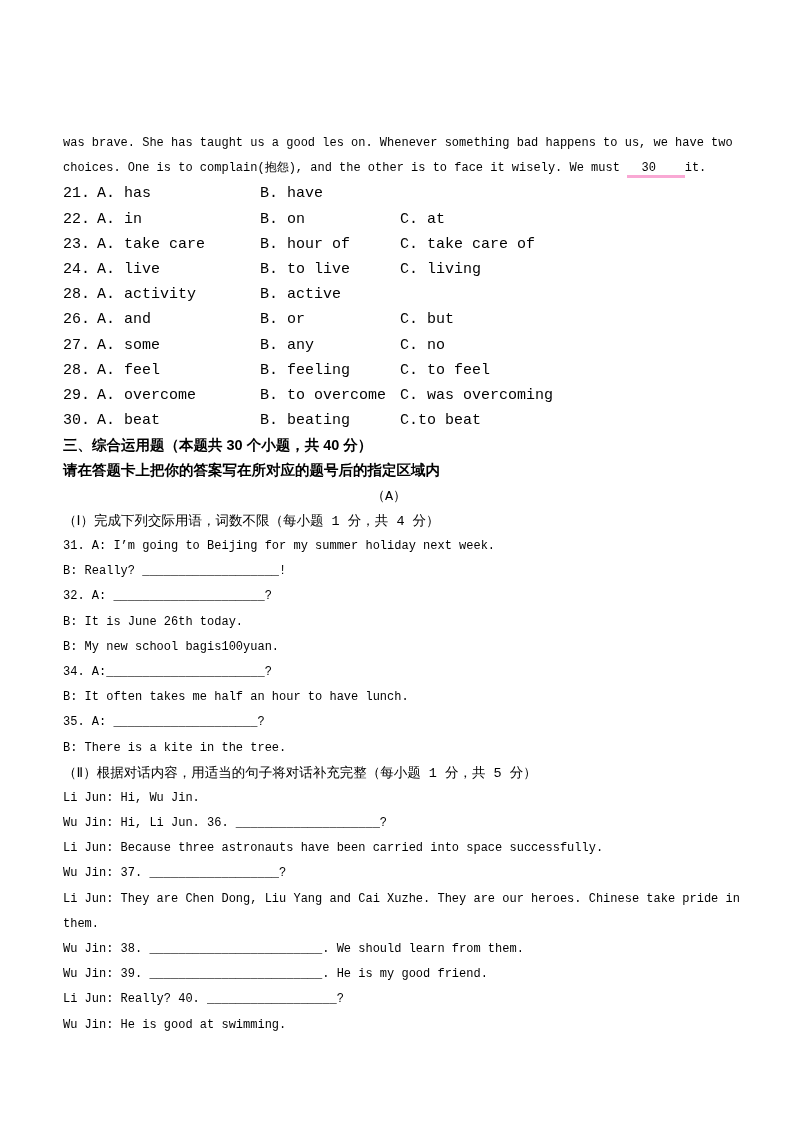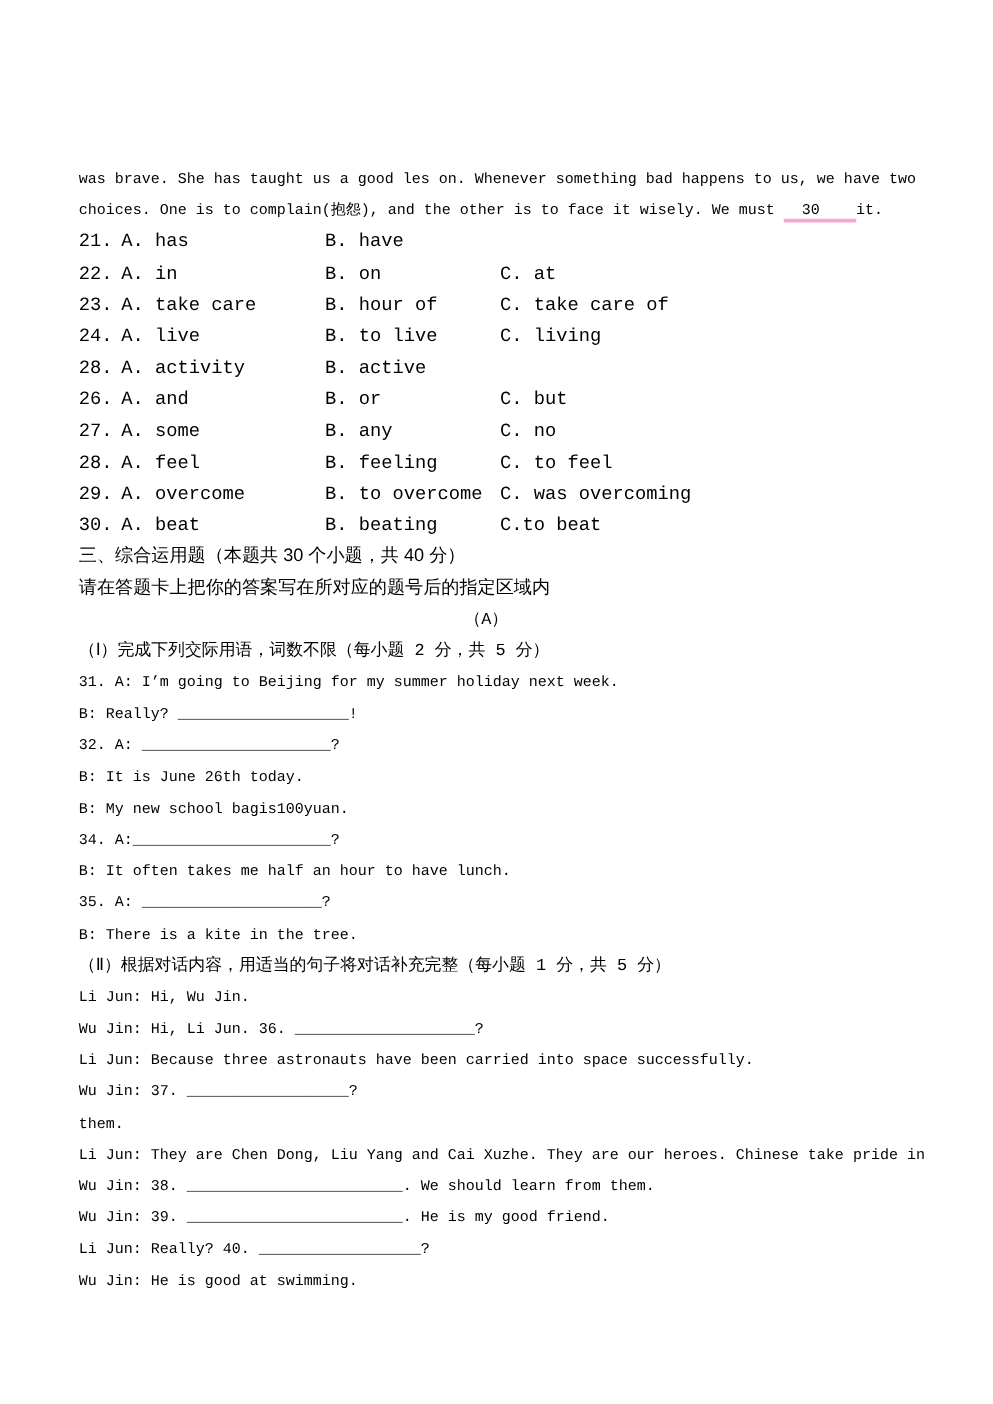--- a/index.html
+++ b/index.html
@@ -21,21 +21,21 @@
     display: grid;
     grid-template-columns: 34px 163px 140px auto;
     height: 25.2px;
     line-height: 25.2px;
     font-size: 15px;
     white-space: pre;
   }
   .cn { font-size: 13.5px; }
   .cn-bold {
     font-family: "Liberation Sans", "DejaVu Sans", sans-serif;
-    font-weight: 400;
+    font-weight: 700;
     font-size: 14.5px;
   }
   .center { text-align: center; }
   .u30 { border-bottom: 3px solid #f9a8d4; }
 </style>
 </head>
 <body>
 
 <div class="page">
 
@@ -99,42 +99,42 @@
       <span>30.</span>
       <span>A. beat</span>
       <span>B. beating</span>
       <span>C.to beat</span>
     </div>
   </div>
 
   <div class="line cn-bold">三、综合运用题（本题共 30 个小题，共 40 分）</div>
   <div class="line cn-bold">请在答题卡上把你的答案写在所对应的题号后的指定区域内</div>
   <div class="line cn center">（A）</div>
-  <div class="line cn">（Ⅰ）完成下列交际用语，词数不限（每小题 2 分，共 5 分）</div>
+  <div class="line cn">（Ⅰ）完成下列交际用语，词数不限（每小题 1 分，共 4 分）</div>
 
   <div>
     <div class="line">31. A: I’m going to Beijing for my summer holiday next week.</div>
     <div class="line">B: Really? ___________________!</div>
     <div class="line">32. A: _____________________?</div>
     <div class="line">B: It is June 26th today.</div>
     <div class="line">B: My new school bagis100yuan.</div>
     <div class="line">34. A:______________________?</div>
     <div class="line">B: It often takes me half an hour to have lunch.</div>
     <div class="line">35. A: ____________________?</div>
     <div class="line">B: There is a kite in the tree.</div>
   </div>
 
   <div class="line cn">（Ⅱ）根据对话内容，用适当的句子将对话补充完整（每小题 1 分，共 5 分）</div>
 
   <div>
     <div class="line">Li Jun: Hi, Wu Jin.</div>
     <div class="line">Wu Jin: Hi, Li Jun. 36. ____________________?</div>
     <div class="line">Li Jun: Because three astronauts have been carried into space successfully.</div>
     <div class="line">Wu Jin: 37. __________________?</div>
+    <div class="line">Li Jun: They are Chen Dong, Liu Yang and Cai Xuzhe. They are our heroes. Chinese take pride in</div>
     <div class="line">them.</div>
-    <div class="line">Li Jun: They are Chen Dong, Liu Yang and Cai Xuzhe. They are our heroes. Chinese take pride in</div>
     <div class="line">Wu Jin: 38. ________________________. We should learn from them.</div>
     <div class="line">Wu Jin: 39. ________________________. He is my good friend.</div>
     <div class="line">Li Jun: Really? 40. __________________?</div>
     <div class="line">Wu Jin: He is good at swimming.</div>
   </div>
 
 </div>
 
 </body></html>

